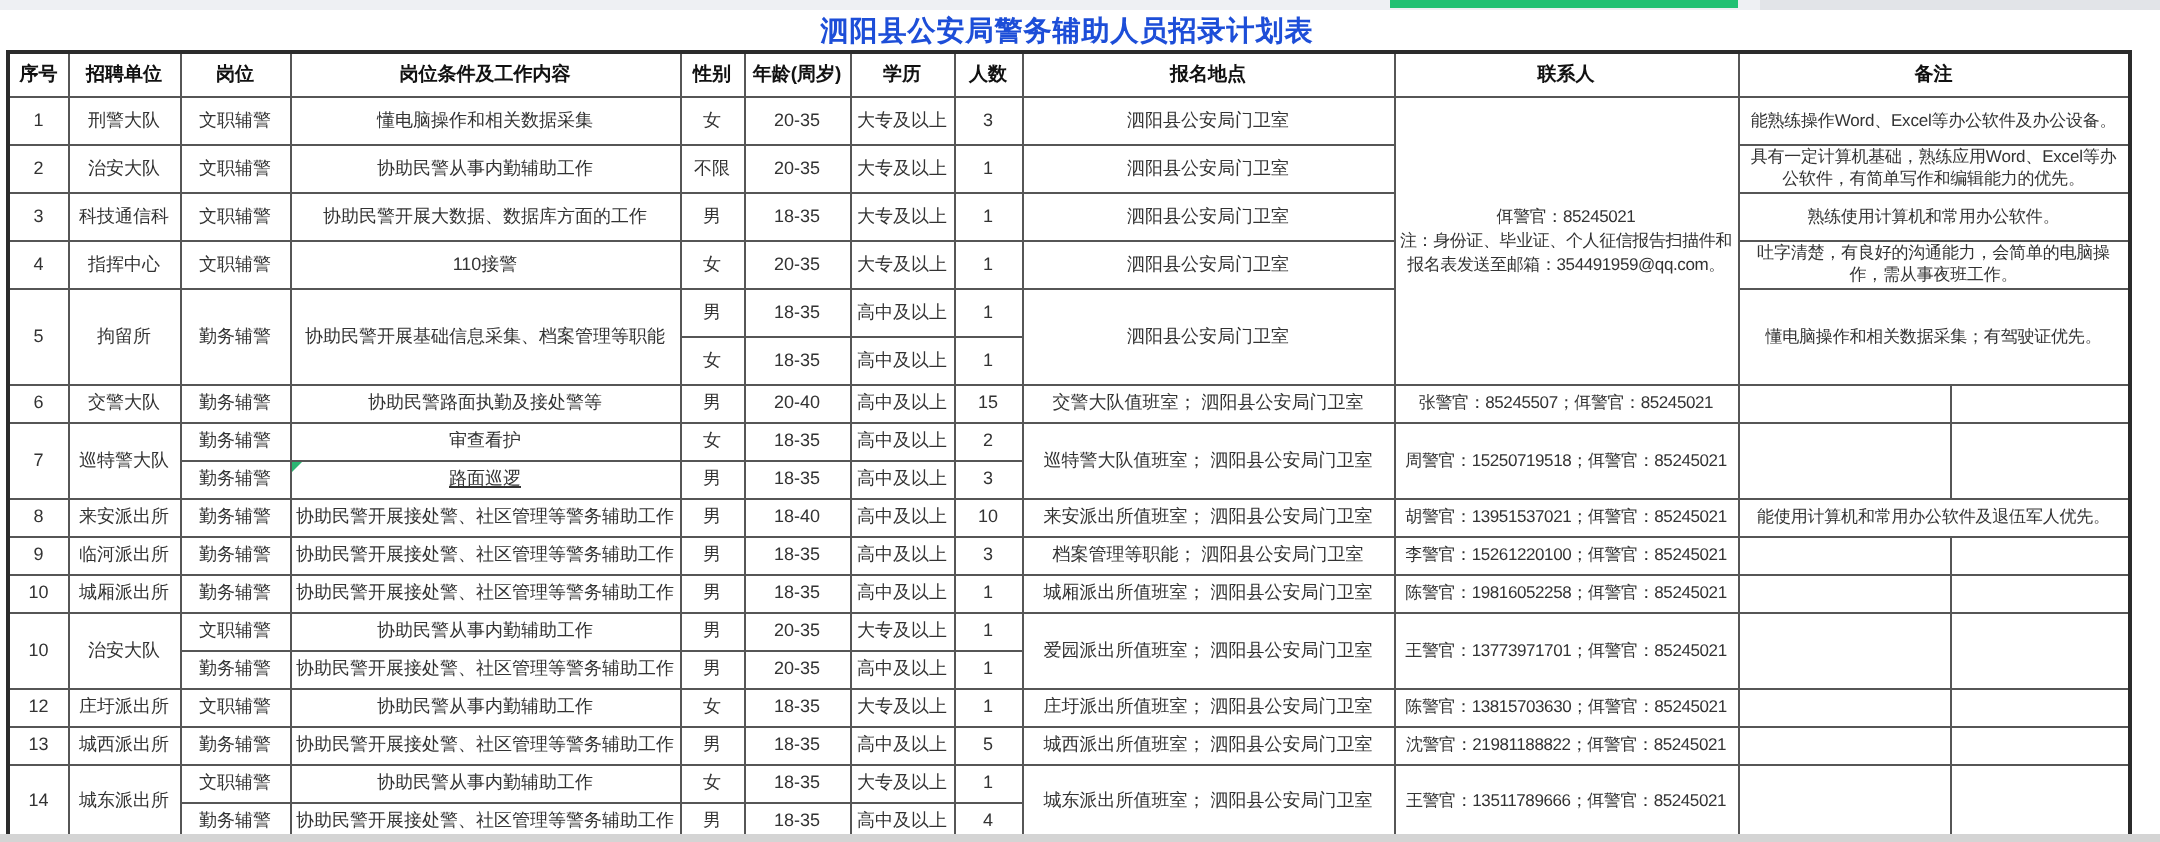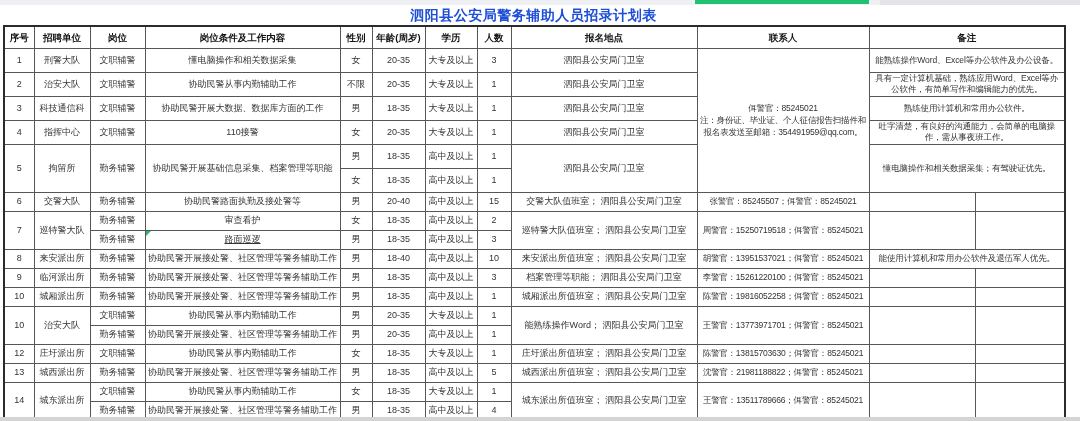--- a/index.html
+++ b/index.html
@@ -229,21 +229,21 @@
       </tr>
       <tr>
         <td rowspan="2">10</td>
         <td rowspan="2">治安大队</td>
         <td>文职辅警</td>
         <td>协助民警从事内勤辅助工作</td>
         <td>男</td>
         <td>20-35</td>
         <td>大专及以上</td>
         <td>1</td>
-        <td rowspan="2">能熟练操作Word；  泗阳县公安局门卫室</td>
+        <td rowspan="2">爱园派出所值班室；  泗阳县公安局门卫室</td>
         <td rowspan="2" class="contact">王警官：13773971701；佴警官：85245021</td>
         <td rowspan="2"></td>
         <td rowspan="2"></td>
       </tr>
       <tr>
         <td>勤务辅警</td>
         <td>协助民警开展接处警、社区管理等警务辅助工作</td>
         <td>男</td>
         <td>20-35</td>
         <td>高中及以上</td>

